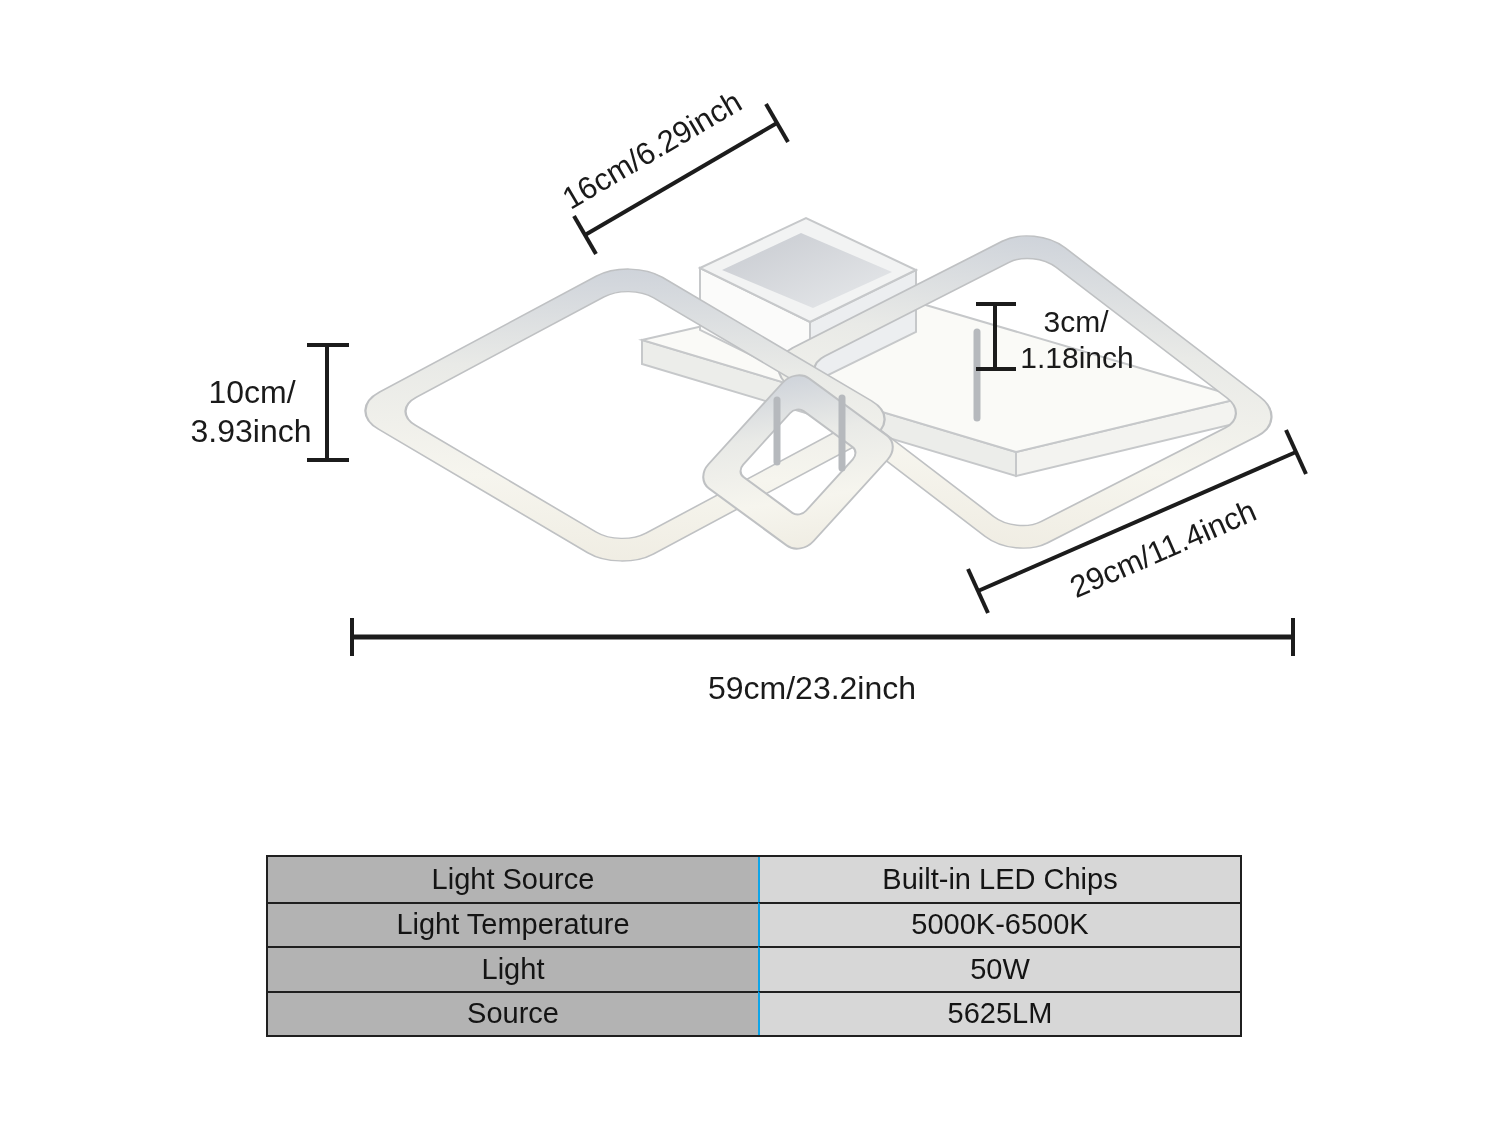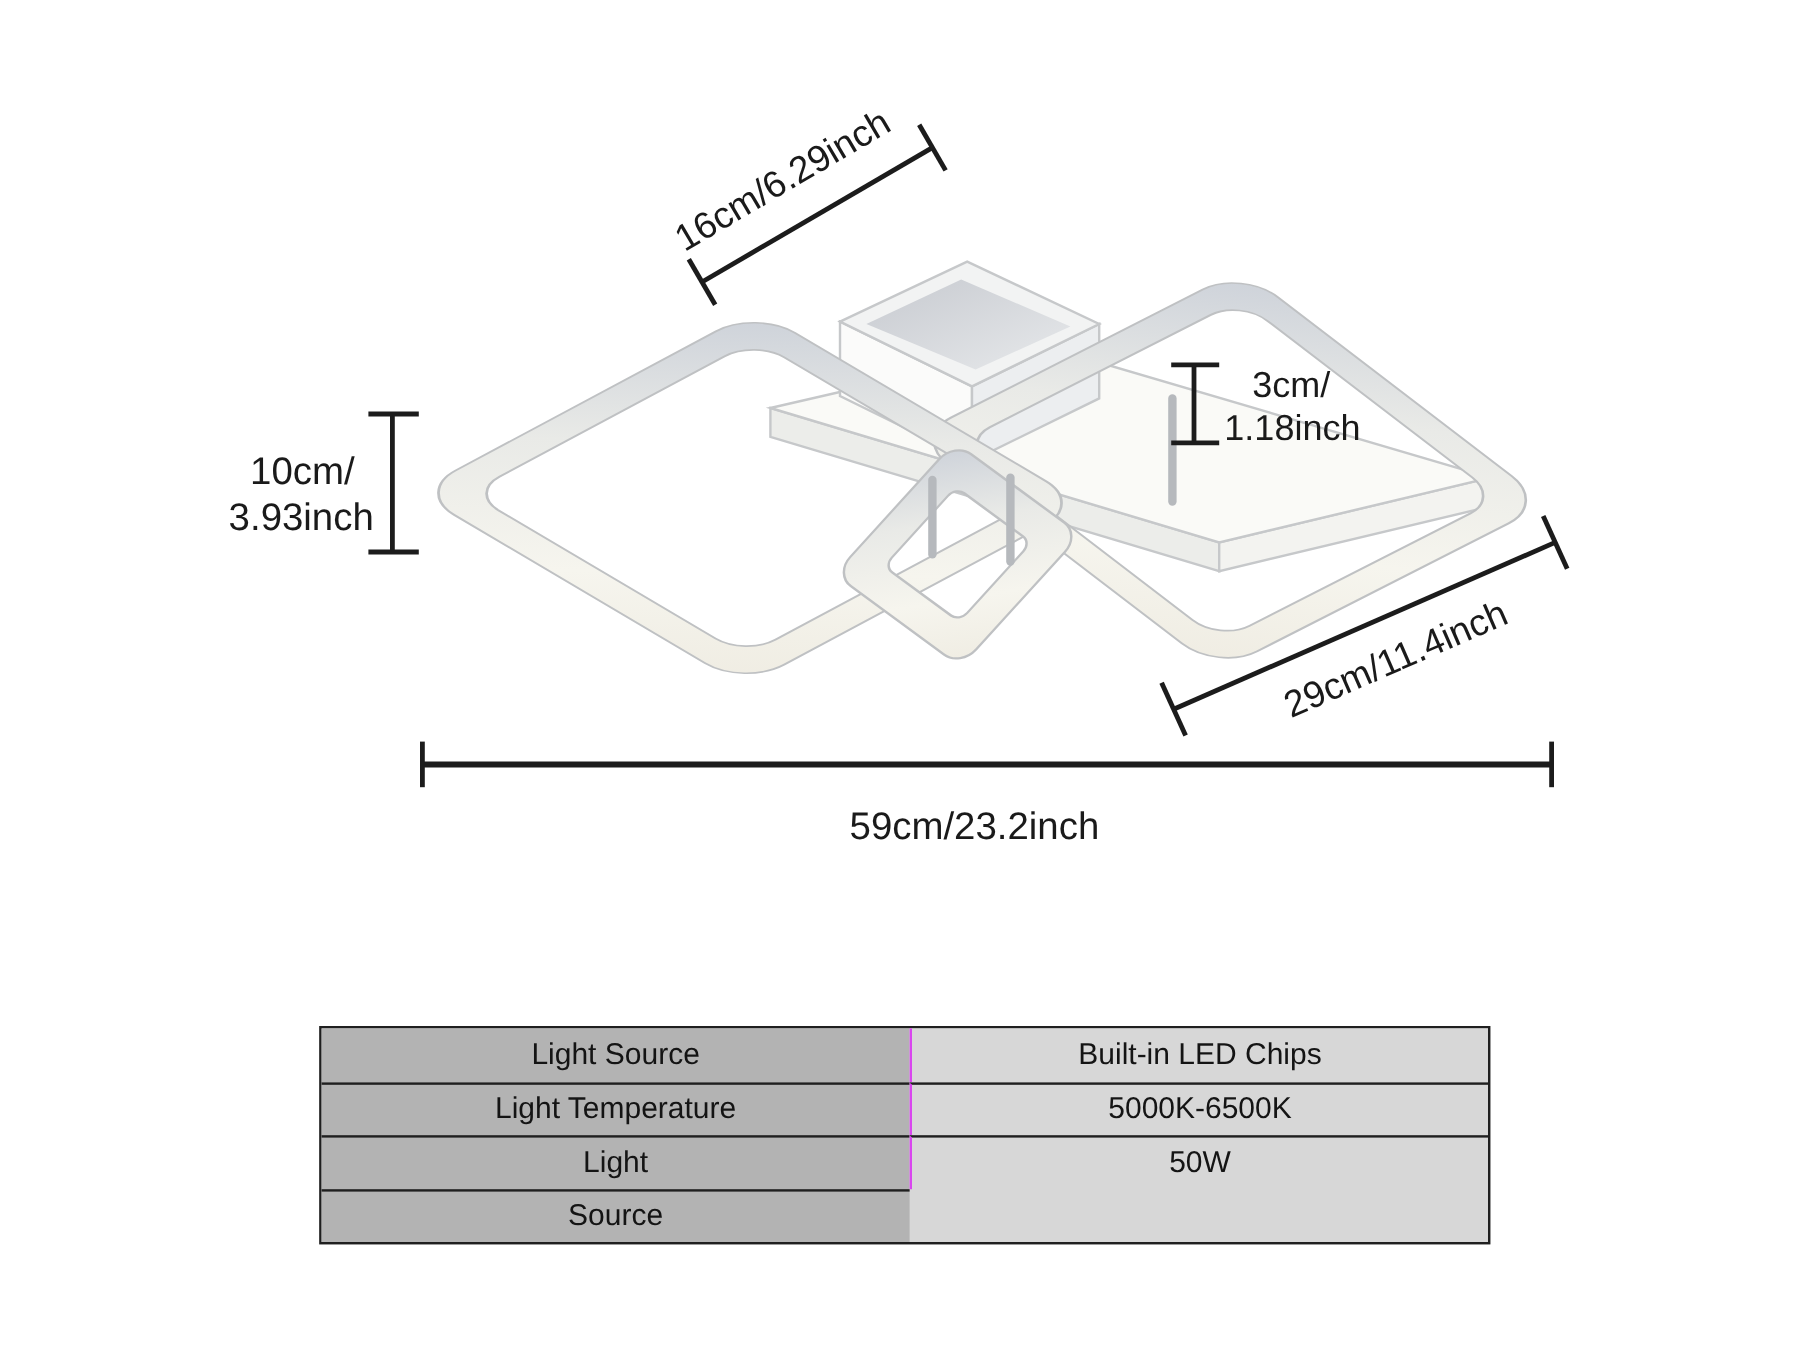--- a/index.html
+++ b/index.html
@@ -16,27 +16,27 @@
   .dim-text-lg{font-size:32px;}
   .dim-text-md{font-size:30px;}
   .spec-table{
     position:absolute;left:266px;top:855px;width:976px;height:182px;
     border:2px solid #1f1f1f;box-sizing:border-box;
     display:grid;grid-template-columns:490px 1fr;grid-template-rows:repeat(4,1fr);
     background:#d7d7d7;
   }
   .spec-cell{
     display:flex;align-items:center;justify-content:center;
-    font-size:25px;color:#141414;
+    font-size:29px;color:#141414;
     border-top:2px solid #1f1f1f;box-sizing:border-box;
     line-height:1;
   }
   .spec-cell.first-row{border-top:none;}
   .spec-cell.label{background:#b3b3b3;}
-  .spec-cell.value{background:#d7d7d7;border-left:2px solid #d946ef;}
+  .spec-cell.value{background:#d7d7d7;border-left:2px solid #0ea5e9;}
 </style>
 </head>
 <body>
 
 <div class="canvas">
 
   <svg class="diagram-svg" viewBox="0 0 1500 1125">
     <defs>
       <linearGradient id="ringGrad" x1="0" y1="0" x2="1" y2="1">
         <stop offset="0" stop-color="#ccd1d9"></stop>
@@ -128,15 +128,16 @@
     <div class="spec-cell label first-row">Light Source</div>
     <div class="spec-cell value first-row">Built-in LED Chips</div>
 
     <div class="spec-cell label">Light Temperature</div>
     <div class="spec-cell value">5000K-6500K</div>
 
     <div class="spec-cell label">Light</div>
     <div class="spec-cell value">50W</div>
 
     <div class="spec-cell label">Source</div>
+    <div class="spec-cell value">5625LM</div>
   </div>
 
 </div>
 
 </body></html>

